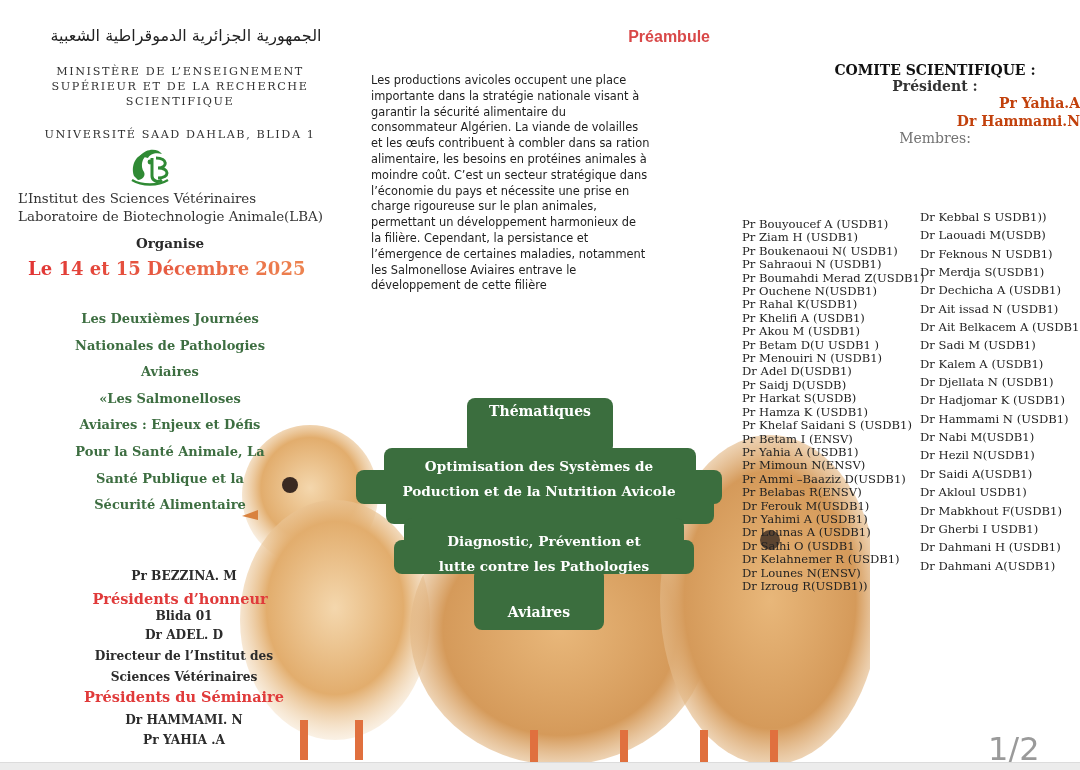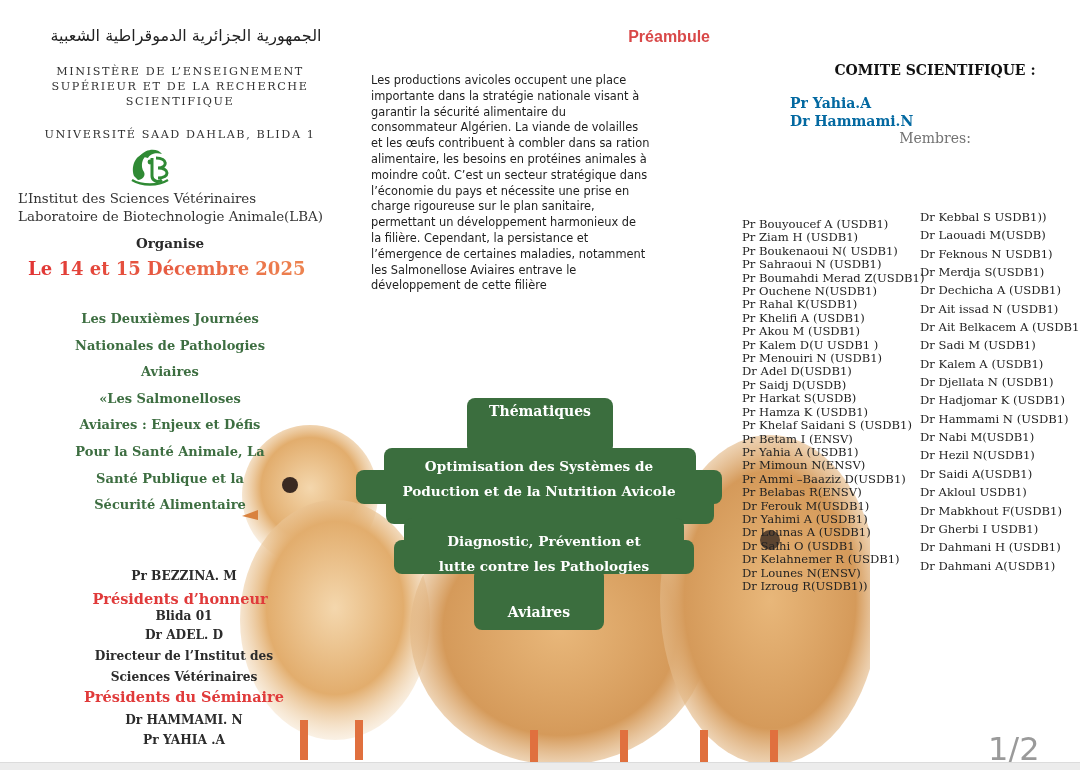--- a/index.html
+++ b/index.html
@@ -32,21 +32,21 @@
   .pre-title { position: absolute; left: 360px; top: 28px; width: 350px; text-align: right; font-family: Liberation Sans, sans-serif; font-weight: bold; font-size: 16px; color: #d94848; }
   .pre-text { position: absolute; left: 371px; top: 73px; width: 340px; font-family: "DejaVu Sans", sans-serif; font-weight: normal; font-size: 11.4px; line-height: 15.8px; color: #1e1e1e; }
 
   
   .them { position: absolute; background: #3b6e3e; border-radius: 8px; z-index: 2; }
   .them-text { position: absolute; z-index: 3; text-align: center; color: #fff; font-weight: bold; font-family: "DejaVu Serif", serif; }
 
   
   .comite { position: absolute; left: 790px; top: 62px; width: 290px; text-align: center; font-weight: bold; font-size: 14px; color: #111; line-height: 16px; }
   .pres-label { position: absolute; left: 790px; top: 78px; width: 290px; text-align: center; font-weight: bold; font-size: 14px; color: #333; }
-  .pres-name { position: absolute; left: 790px; width: 290px; text-align: left; font-weight: bold; font-size: 14px; color: #0369a1; }
+  .pres-name { position: absolute; left: 790px; width: 290px; text-align: right; font-weight: bold; font-size: 14px; color: #c2410c; }
   .membres-label { position: absolute; left: 790px; top: 130px; width: 290px; text-align: center; font-size: 14px; color: #737373; }
 
   .members-left { position: absolute; left: 742px; top: 218px; width: 200px; z-index: 1; }
   .members-left div { font-size: 11.6px; line-height: 13.4px; color: #222; white-space: nowrap; }
   .members-right { position: absolute; left: 920px; top: 208px; width: 160px; z-index: 1; }
   .members-right div { font-size: 11.6px; line-height: 18.35px; color: #222; white-space: nowrap; }
 
   .page-indicator { position: absolute; left: 988px; top: 730px; font-family: "DejaVu Sans", sans-serif; font-size: 32px; color: #9a9a9a; z-index: 4; }
 </style>
 </head>
@@ -134,21 +134,21 @@
   <div class="pre-title">Préambule</div>
   <div class="pre-text">
     <div>Les productions avicoles occupent une place</div>
     <div>importante dans la stratégie nationale visant à</div>
     <div>garantir la sécurité alimentaire du</div>
     <div>consommateur Algérien. La viande de volailles</div>
     <div>et les œufs contribuent à combler dans sa ration</div>
     <div>alimentaire, les besoins en protéines animales à</div>
     <div>moindre coût. C’est un secteur stratégique dans</div>
     <div>l’économie du pays et nécessite une prise en</div>
-    <div>charge rigoureuse sur le plan sanitaire,</div>
+    <div>charge rigoureuse sur le plan animales,</div>
     <div>permettant un développement harmonieux de</div>
     <div>la filière. Cependant, la persistance et</div>
     <div>l’émergence de certaines maladies, notamment</div>
     <div>les Salmonellose Aviaires entrave le</div>
     <div>développement de cette filière</div>
   </div>
 
   <div class="them" style="left:467px; top:398px; width:146px; height:56px;"></div>
   <div class="them" style="left:384px; top:448px; width:312px; height:50px;"></div>
   <div class="them" style="left:356px; top:470px; width:366px; height:34px;"></div>
@@ -162,35 +162,36 @@
     <div>Optimisation des Systèmes de</div>
     <div>Poduction et de la Nutrition Avicole</div>
   </div>
   <div class="them-text" style="left:394px; top:529px; width:300px; font-size:13.6px; line-height:25px;">
     <div>Diagnostic, Prévention et</div>
     <div>lutte contre les Pathologies</div>
   </div>
   <div class="them-text" style="left:474px; top:604px; width:130px; font-size:14px;">Aviaires</div>
 
   <div class="comite">COMITE SCIENTIFIQUE :</div>
+  <div class="pres-label">Président :</div>
   <div class="pres-name" style="top:95px">Pr Yahia.A</div>
   <div class="pres-name" style="top:113px">Dr Hammami.N</div>
   <div class="membres-label">Membres:</div>
 
   <div class="members-left">
     <div>Pr Bouyoucef A (USDB1)</div>
     <div>Pr Ziam H (USDB1)</div>
     <div>Pr Boukenaoui N( USDB1)</div>
     <div>Pr Sahraoui N (USDB1)</div>
     <div>Pr Boumahdi Merad Z(USDB1)</div>
     <div>Pr Ouchene N(USDB1)</div>
     <div>Pr Rahal K(USDB1)</div>
     <div>Pr Khelifi A (USDB1)</div>
     <div>Pr Akou M (USDB1)</div>
-    <div>Pr Kalem D(U USDB1 )</div>
+    <div>Pr Betam D(U USDB1 )</div>
     <div>Pr Menouiri N (USDB1)</div>
     <div>Dr Adel D(USDB1)</div>
     <div>Pr Saidj D(USDB)</div>
     <div>Pr Harkat S(USDB)</div>
     <div>Pr Hamza K (USDB1)</div>
     <div>Pr Khelaf Saidani S (USDB1)</div>
     <div>Pr Betam I (ENSV)</div>
     <div>Pr Yahia A (USDB1)</div>
     <div>Pr Mimoun N(ENSV)</div>
     <div>Pr Ammi –Baaziz D(USDB1)</div>

